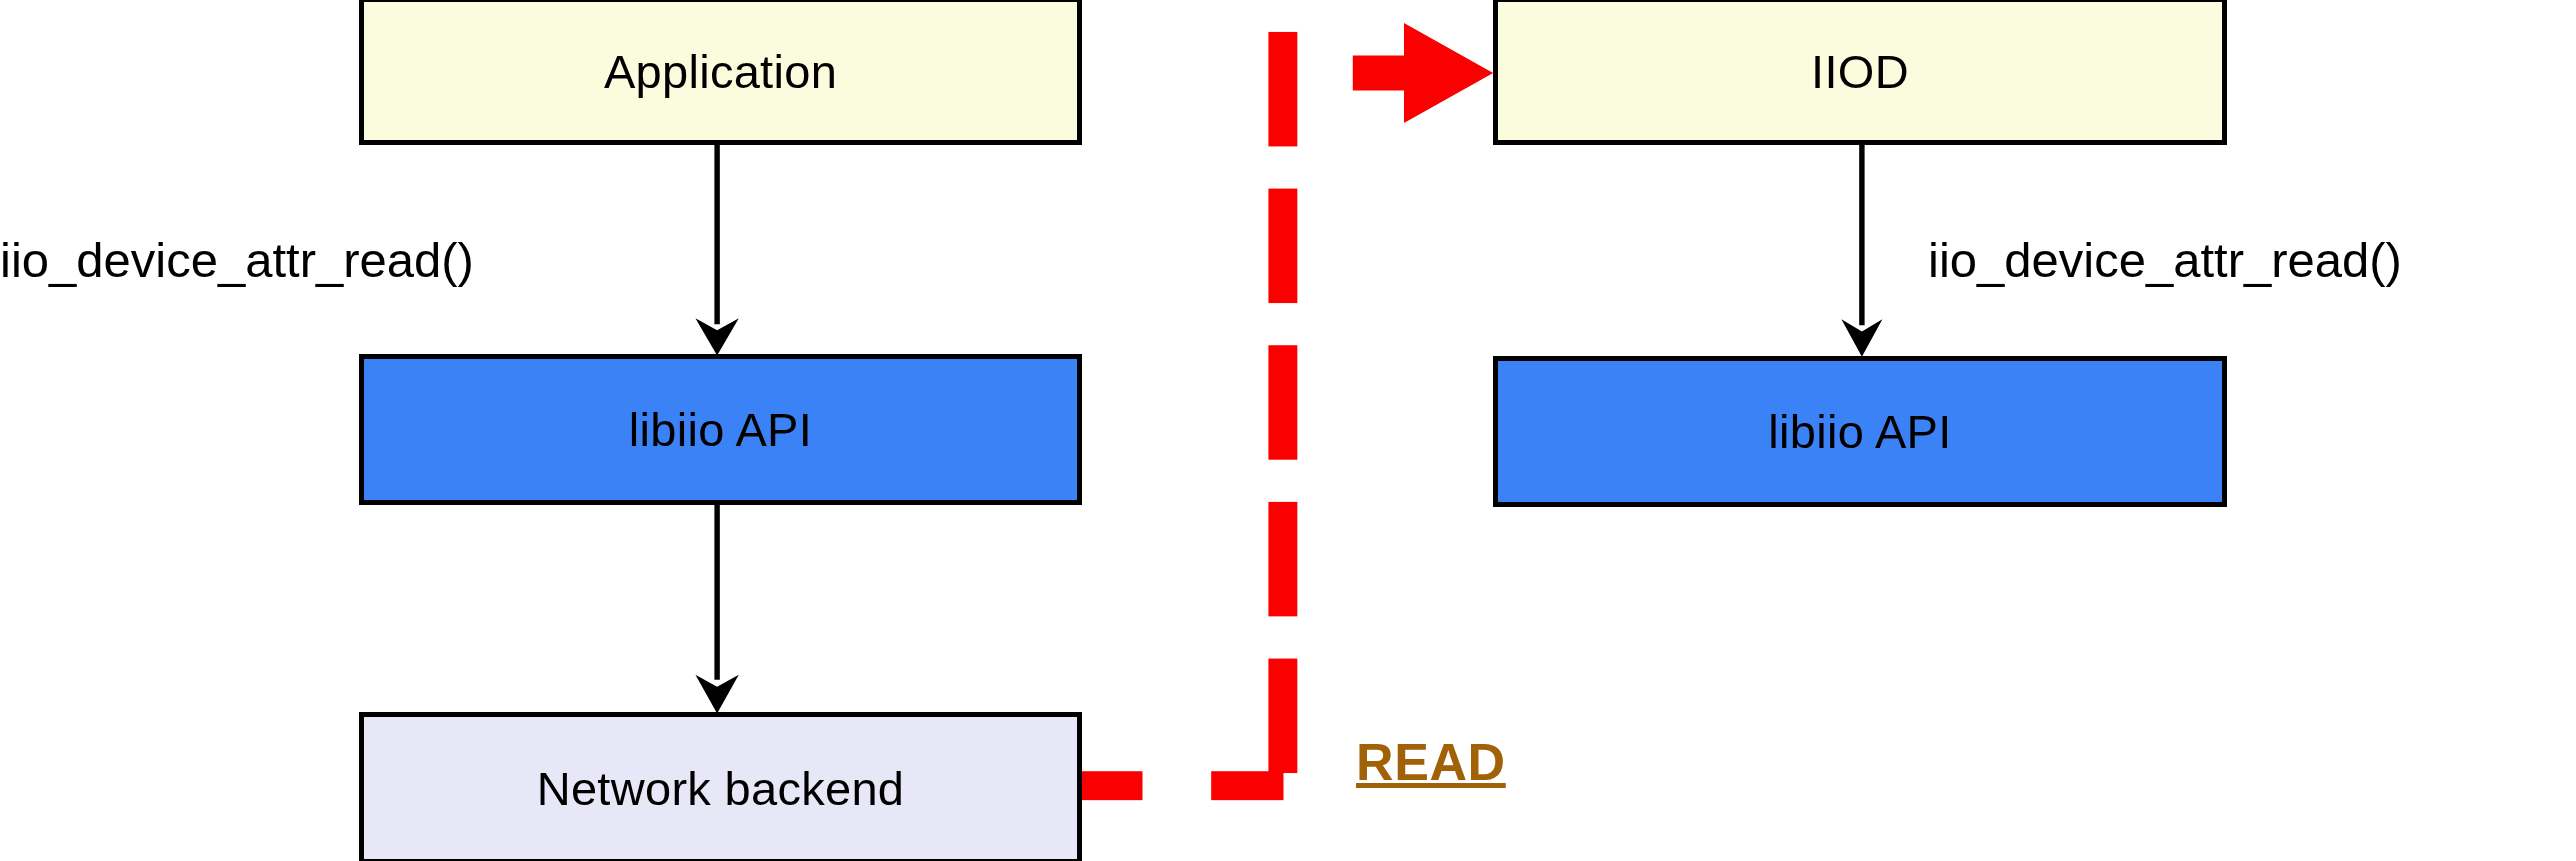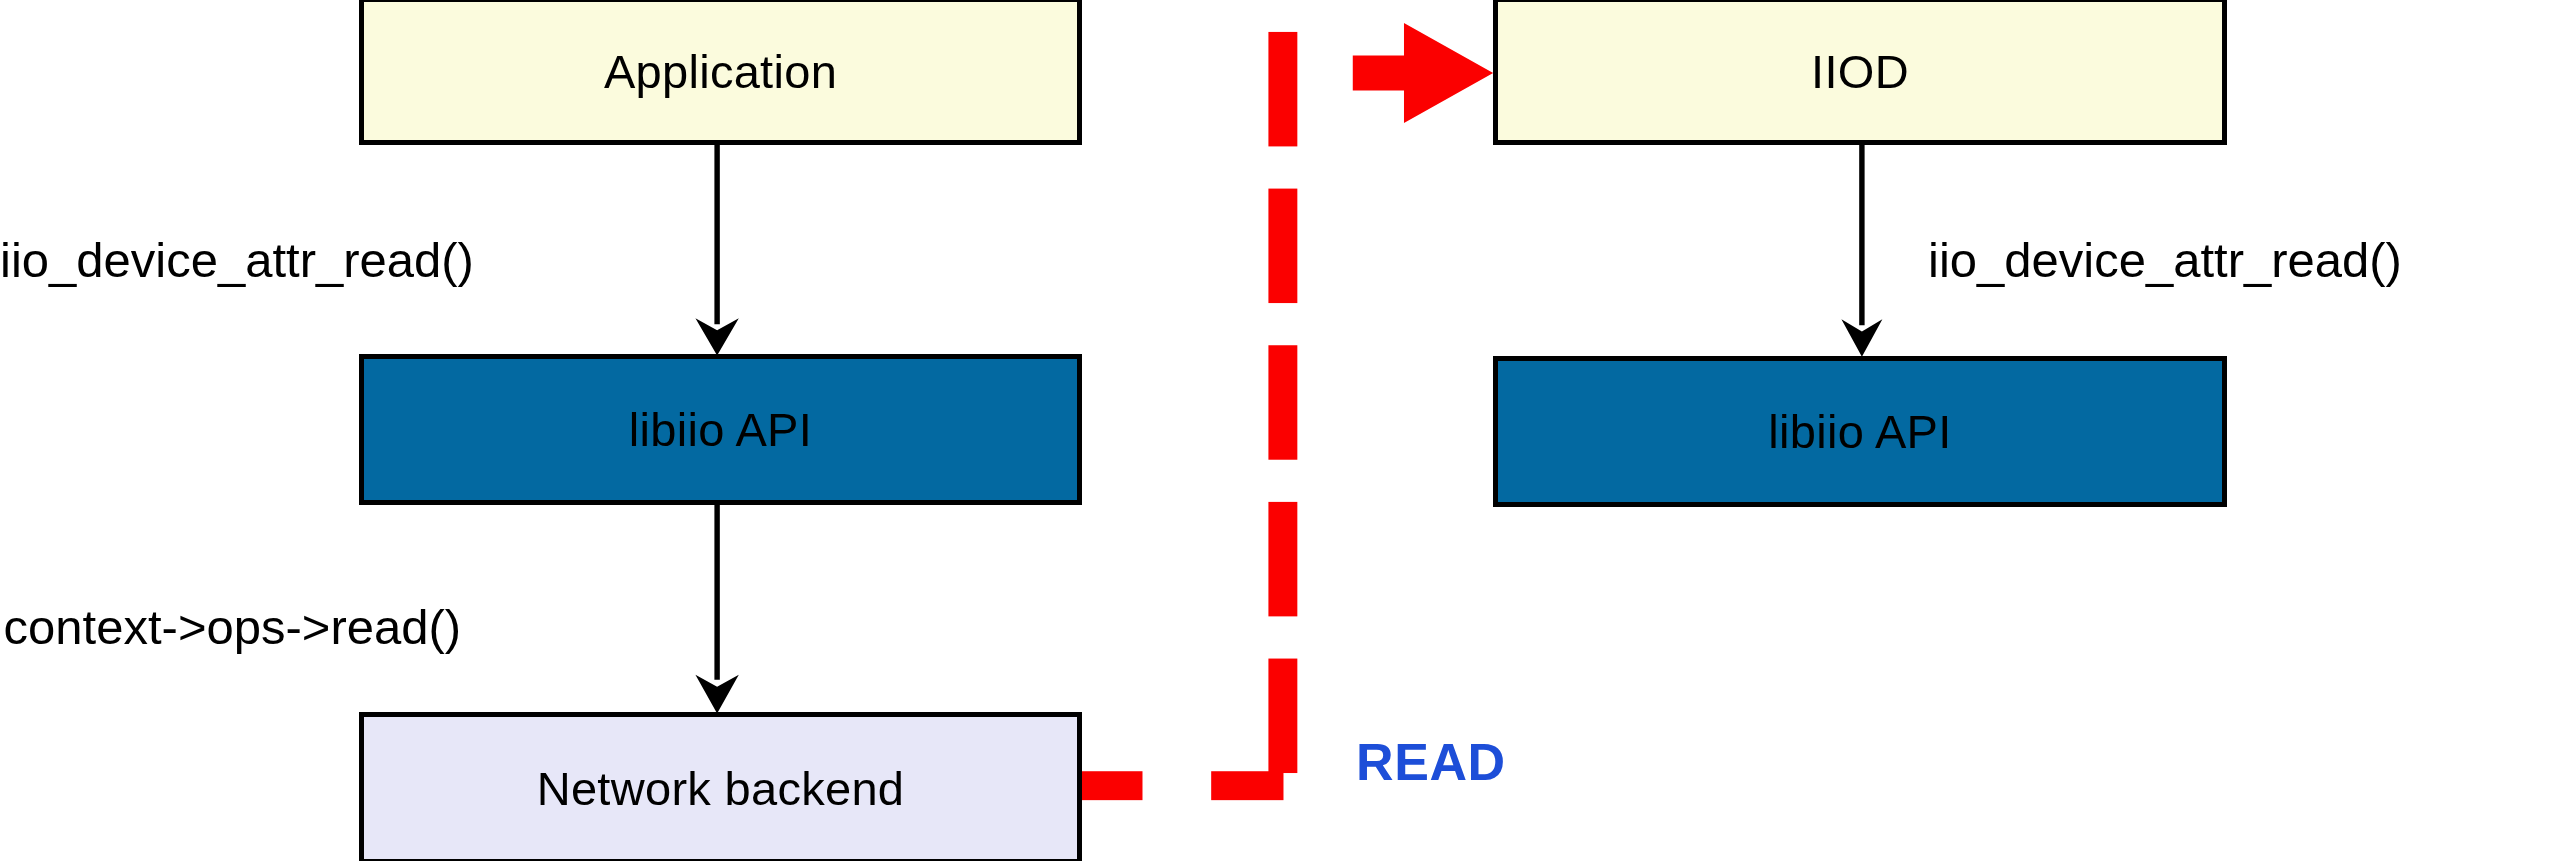--- a/index.html
+++ b/index.html
@@ -27,44 +27,45 @@
     align-items: center;
     justify-content: center;
     font-family: "Liberation Sans", sans-serif;
     font-size: 47px;
     font-weight: 400;
     color: #000000;
     letter-spacing: 0.3px;
     white-space: nowrap;
   }
   .box-yellow { background: #fbfbdd; }
-  .box-pink   { background: #0369a1; }
+  .box-pink   { background: #3b82f6; }
   .box-lav    { background: #e7e7f8; }
 
   
   .label {
     position: absolute;
     font-family: "Liberation Sans", sans-serif;
     font-size: 49px;
     font-weight: 400;
     color: #000000;
     white-space: nowrap;
     line-height: 1;
   }
 
   
   .read-label {
     position: absolute;
     font-family: "Liberation Sans", sans-serif;
     font-size: 52px;
     font-weight: 700;
-    color: #1d4ed8;
+    color: #a16207;
     white-space: nowrap;
     line-height: 1;
     letter-spacing: 0.6px;
+    text-decoration: underline;
   }
 
   
   #overlay {
     position: absolute;
     left: 0;
     top: 0;
     width: 2576px;
     height: 861px;
     pointer-events: none;
@@ -122,21 +123,20 @@
   </svg>
 
   <div class="box box-yellow" style="left:359px; top:-3px; width:723px; height:148px;">Application</div>
 
   <div class="box box-pink" style="left:359px; top:354px; width:723px; height:151px;">libiio API</div>
 
   <div class="box box-lav" style="left:359px; top:712px; width:723px; height:152px;">Network backend</div>
 
   <div class="label" style="left:0px; top:236px;">iio_device_attr_read()</div>
 
-  <div class="label" style="left:3.6px; top:603px;">context-&gt;ops-&gt;read()</div>
 
   <div class="box box-yellow" style="left:1493px; top:-3px; width:734px; height:148px;">IIOD</div>
 
   <div class="box box-pink" style="left:1493px; top:356px; width:734px; height:151px;">libiio API</div>
 
   <div class="label" style="left:1928px; top:236px;">iio_device_attr_read()</div>
 
   <div class="read-label" style="left:1356px; top:736px;">READ</div>
 
 </div>

